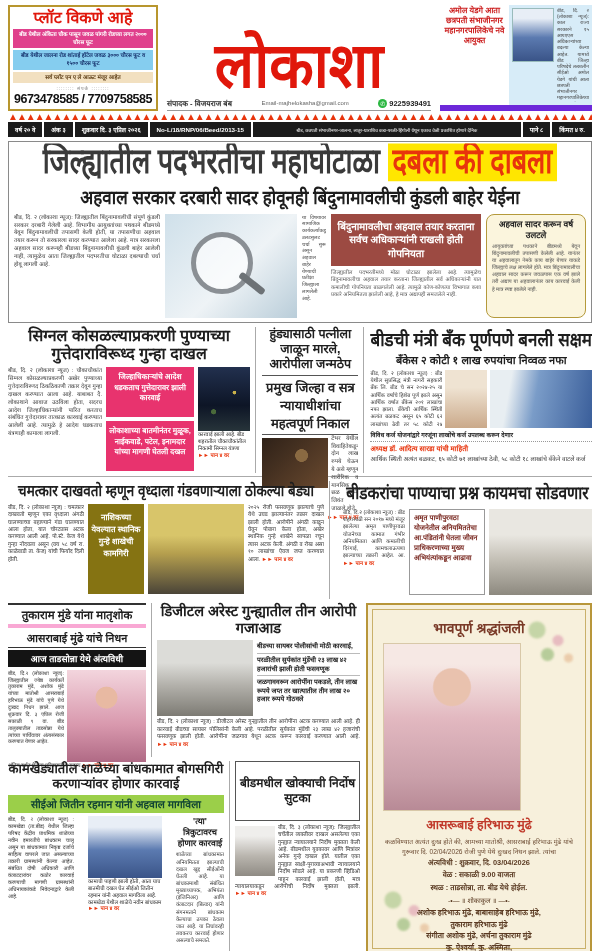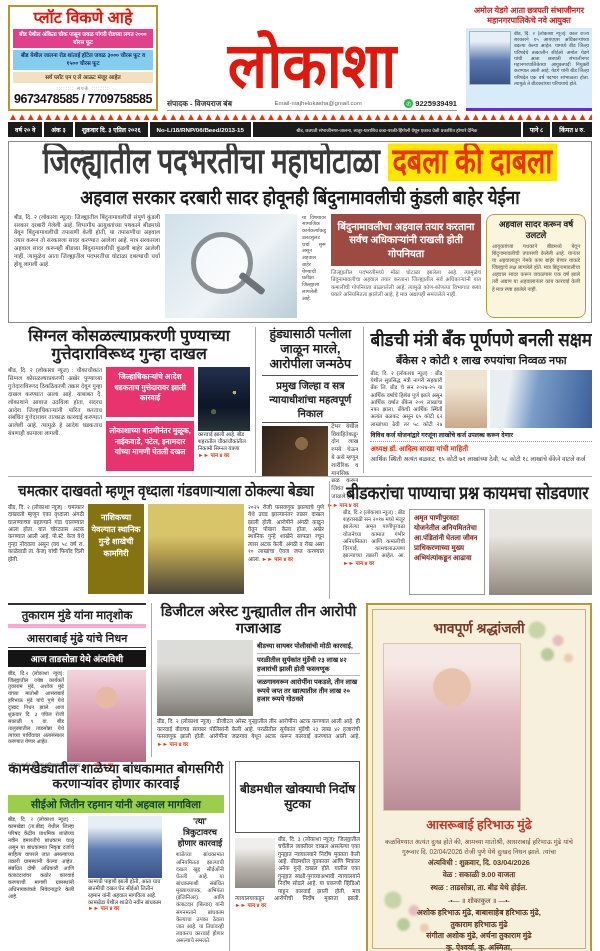--- a/index.html
+++ b/index.html
@@ -22,21 +22,21 @@
   .mast { flex:1; display:flex; flex-direction:column; justify-content:flex-end; padding:0 4px 0; }
   .mast-title { text-align:center; font-size:58px; font-weight:900; color:#e0170b; line-height:0.92;
                 font-family:"Liberation Serif","DejaVu Serif",serif; transform:scaleY(1.08); }
   .mast-sub { display:flex; justify-content:space-between; align-items:center; border-bottom:1px solid #999;
               padding:3px 0 2px; margin-top:3px; }
   .editor { font-size:7.5px; font-weight:bold; color:#333; }
   .email { font-size:6px; color:#666; }
   .wa { font-size:7.5px; font-weight:bold; color:#222; display:flex; align-items:center; gap:2px; }
   .wa-ic { display:inline-flex; width:9px; height:9px; border-radius:50%; background:#2cb742; color:#fff;
            font-size:6px; align-items:center; justify-content:center; }
-  .ad-right { width:126px; display:flex; flex-direction:column; border-bottom:3px solid #6d28d9; }
+  .ad-right { width:152px; display:flex; flex-direction:row; border-bottom:6px solid #6d28d9; }
   .ar-head { font-size:8px; font-weight:bold; color:#cc1f1f; text-align:center; line-height:1.25; padding:1px 2px 2px; }
   .ar-body { flex:1; background:#d7ecf8; display:flex; gap:3px; padding:3px; }
   .ar-photo { width:42px; height:54px; flex:none; border:1px solid #9bb; }
   .ar-text { font-size:4.8px; line-height:1.3; color:#444; text-align:justify; overflow:hidden; }
   
   .tri-row { height:10px; overflow:hidden; white-space:nowrap; color:#e8340c; font-size:10px;
              line-height:10px; letter-spacing:-1px; margin-top:1px; }
   .datebar { display:flex; gap:2px; height:15px; margin-top:0; }
   .db { background:#1b1b1b; color:#fff; font-size:6.2px; font-weight:bold; display:flex; align-items:center;
         justify-content:center; padding:0 7px; white-space:nowrap; }
@@ -84,21 +84,21 @@
   .pinkcol { width:88px; display:flex; flex-direction:column; gap:4px; }
   .pinkbox { background:#e8336e; color:#fff; font-weight:bold; font-size:7.5px; line-height:1.35;
              text-align:center; padding:5px 3px; flex:1; }
   .signal-ph { flex:1; display:flex; flex-direction:column; }
   .ph-night { width:100%; height:64px;
       background:radial-gradient(circle at 30% 70%,#4a6a3a 0 4%,transparent 5%),
                  radial-gradient(circle at 70% 40%,#c9b14a 0 3%,transparent 4%),
                  linear-gradient(180deg,#22304e,#0d1526 60%,#27343a); }
   .dowry { width:118px; }
   .dowry-h { font-size:12.5px; line-height:1.2; }
-  .dowry-sub { font-size:10px; font-weight:bold; text-align:center; border-top:1px solid #555;
+  .dowry-sub { font-size:13px; font-weight:bold; text-align:center; border-top:1px solid #555;
                border-bottom:1px solid #555; padding:2px 0; margin-top:3px; }
   .ph-gavel { width:66px; height:50px; float:left; margin:3px 3px 1px 0;
       background:radial-gradient(circle at 60% 35%,#8a6a42 0 12%,transparent 13%),
                  linear-gradient(135deg,#2e2118,#6b4a2f); }
   .bank { flex:1; }
   .bank-h { font-size:17px; transform:scaleY(1.1); white-space:nowrap; overflow:hidden; }
   .bank-sub { font-size:11px; margin-top:2px; white-space:nowrap; overflow:hidden; }
   .bank-cols { display:flex; gap:3px; margin-top:3px; height:58px; }
   .bank-t { width:72px; font-size:5.4px; }
   .ph-man { width:42px; height:58px; background:linear-gradient(180deg,#efe3d2 30%,#caa98a); }
@@ -154,21 +154,21 @@
               padding:2px 0; margin:3px 0; }
   .school-cols { display:flex; gap:14px; height:130px; }
   .school-t { width:66px; font-size:5.2px; }
   .school-mid { width:74px; display:flex; flex-direction:column; }
   .ph-portrait-blue { background:linear-gradient(180deg,#e8eef6 0 18%,#5b7ab0 55%,#3a5488); }
   .school-ph { width:100%; height:62px; }
   .sbox-t { font-size:8.6px; font-weight:bold; line-height:1.3; }
   .sbox-b { font-size:5.3px; margin-top:2px; }
   .school-box { flex:1; }
   .acq { flex:1; display:flex; flex-direction:column; }
-  .acq-h { border:1px solid #555; font-size:12px; padding:20px 2px; line-height:1.25; }
+  .acq-h { border:1px solid #555; font-size:12px; padding:14px 2px; line-height:1.25; }
   .acq-body { font-size:5.5px; margin-top:3px; flex:1; }
   .ph-portrait-light { width:40px; height:50px; float:left; margin:2px 3px 1px 0;
       background:linear-gradient(180deg,#efeeec 0 20%,#b9b5ae 60%,#8f8b84); }
   
   .obit { flex:1; border:2px solid #b8963a; background:#f7f0dc; padding:4px; position:relative; }
   .obit-in { border:1px solid #c9b06a; height:100%; padding:8px 10px 6px; display:flex; flex-direction:column;
              text-align:center; position:relative; z-index:1; }
   .obit-title { font-size:14px; font-weight:bold; color:#7a3a28; }
   .obit-photo { width:138px; height:168px; margin:6px 0 5px; border:1px solid #d8c8a8;
       background:radial-gradient(circle at 50% 26%,#e9c2ae 0 13%,transparent 14%),

